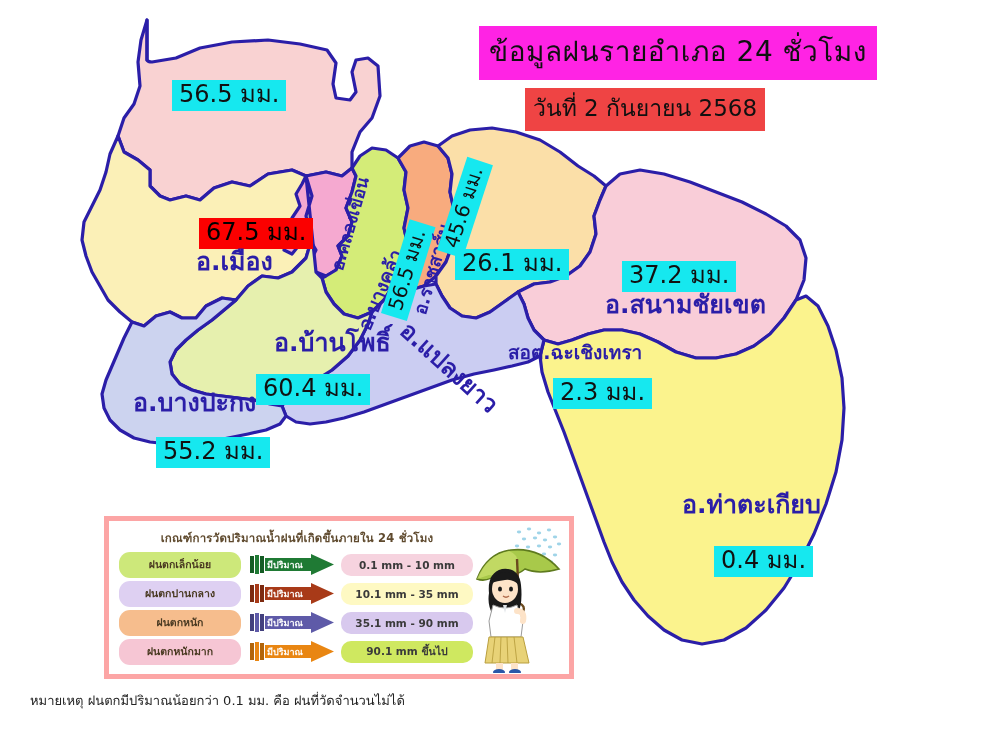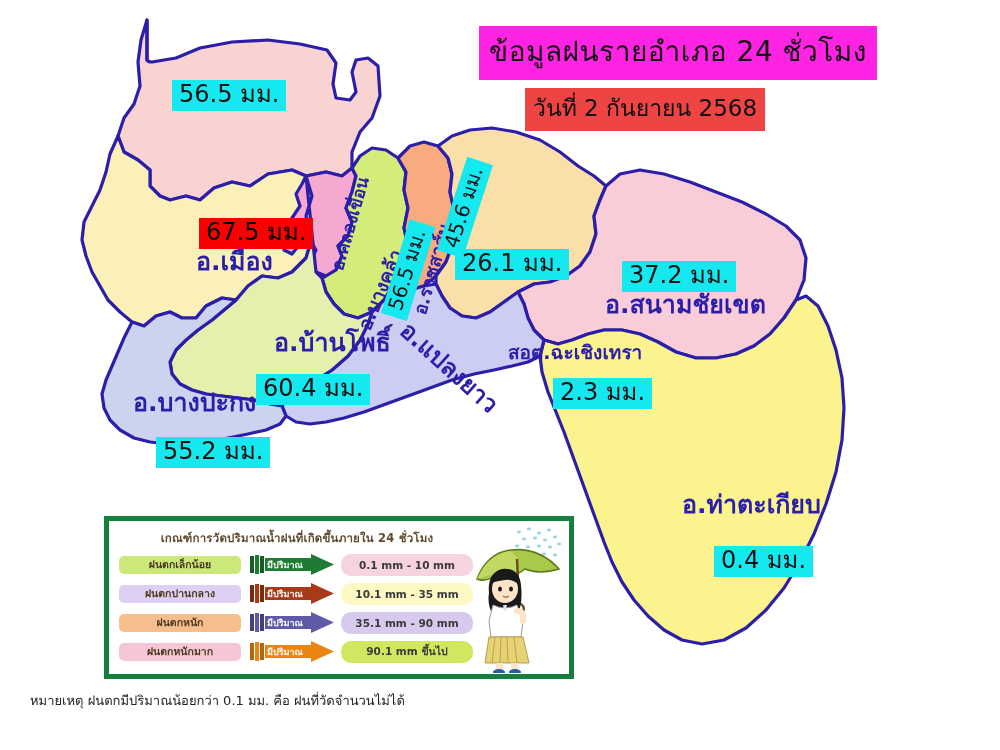--- a/index.html
+++ b/index.html
@@ -100,21 +100,21 @@
   }
 
   
   #legend {
     position: absolute;
     left: 104px;
     top: 516px;
     width: 470px;
     height: 163px;
     background: #ffffff;
-    border: 5px solid #15803d;
+    border: 5px solid #fca5a5;
     box-sizing: border-box;
   }
   #legend-inner {
     position: absolute;
     left: 0; top: 0; right: 0; bottom: 0;
     padding: 6px 8px 4px 10px;
   }
   #legend-title {
     text-align: center;
     font-size: 11.5px;
@@ -125,28 +125,28 @@
     letter-spacing: 0.2px;
   }
   .legend-row {
     display: flex;
     align-items: center;
     height: 25px;
     margin-bottom: 4px;
   }
   .legend-cat {
     width: 122px;
-    height: 18px;
+    height: 26px;
     display: flex;
     align-items: center;
     justify-content: center;
     font-size: 10.5px;
     color: #4a3a22;
     font-weight: bold;
-    border-radius: 5px;
+    border-radius: 11px;
   }
   .legend-arrow-wrap {
     width: 86px;
     height: 23px;
     position: relative;
     margin-left: 8px;
   }
   .legend-arrow-wrap svg { display:block; }
   .legend-range {
     width: 132px;

